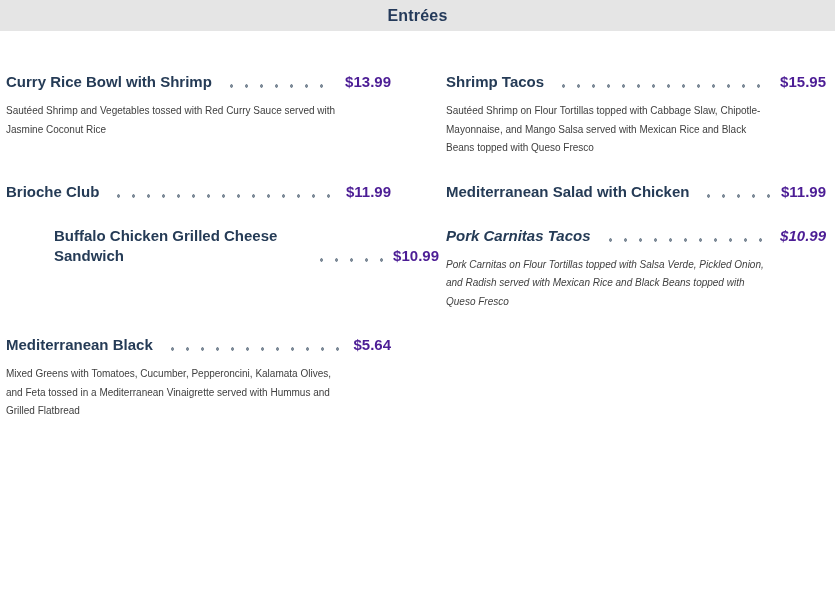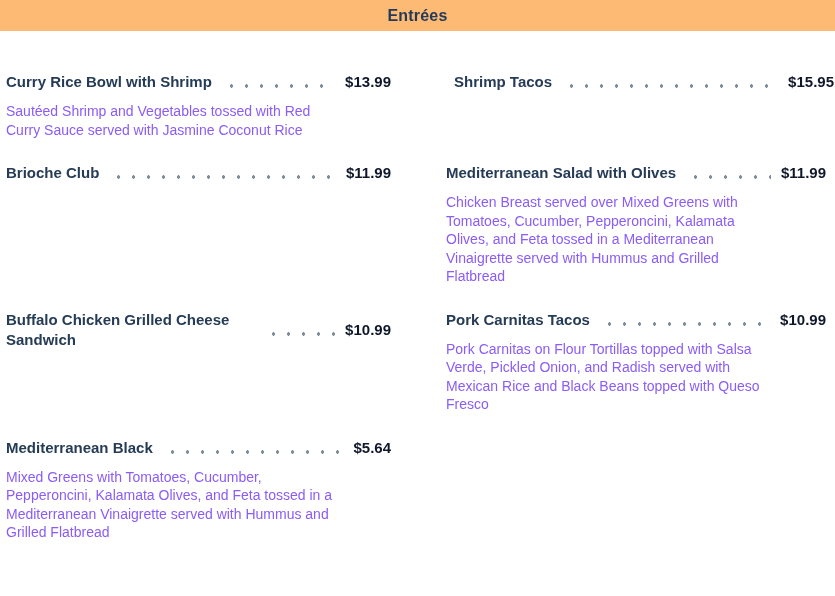--- a/index.html
+++ b/index.html
@@ -6,21 +6,21 @@
   html, body {
     width: 835px;
     height: 596px;
     background: #ffffff;
     font-family: "Liberation Sans", "DejaVu Sans", sans-serif;
     overflow: hidden;
   }
   .section-header {
     width: 835px;
     height: 31px;
-    background: #fdba74;
+    background: #e5e5e5;
     display: flex;
     align-items: center;
     justify-content: center;
   }
   .section-title {
     font-size: 16px;
     font-weight: bold;
     color: #243a5a;
     letter-spacing: 0.2px;
   }
@@ -28,21 +28,21 @@
     display: grid;
     grid-template-columns: 385px 380px;
     column-gap: 55px;
     row-gap: 24px;
     align-items: start;
     padding: 41px 0 0 6px;
   }
   .menu-item { width: 100%; }
   .item-header {
     display: flex;
-    align-items: center;
+    align-items: flex-end;
   }
   .item-name {
     flex: 0 1 auto;
     font-size: 15px;
     font-weight: bold;
     line-height: 20px;
     color: #253b56;
   }
   .item-name.narrow { max-width: 248px; }
   .dotted-leader {
@@ -53,28 +53,28 @@
     background-image: radial-gradient(circle, #7f8c99 1.5px, transparent 1.9px);
     background-size: 15px 4px;
     background-position: 2px 12px;
     background-repeat: repeat-x;
   }
   .item-price {
     flex: 0 0 auto;
     font-size: 15px;
     font-weight: 600;
     line-height: 20px;
-    color: #0f172a;
+    color: #4c1d95;
   }
   .item-description {
     margin-top: 10px;
     max-width: 330px;
-    font-size: 14px;
+    font-size: 10px;
     line-height: 18.5px;
-    color: #8b5cf6;
+    color: #404040;
   }
 </style>
 </head>
 <body>
 
 <div class="section-header">
   <div class="section-title">Entrées</div>
 </div>
 
 <div class="menu-grid">
@@ -89,55 +89,55 @@
   </div>
 
   <div class="menu-item" style="grid-column:1; grid-row:2;">
     <div class="item-header">
       <span class="item-name">Brioche Club</span>
       <span class="dotted-leader"></span>
       <span class="item-price">$11.99</span>
     </div>
   </div>
 
-  <div class="menu-item" style="grid-column:1; grid-row:3;">
+  <div class="menu-item" style="grid-column:1; grid-row:3;margin-left:48px;">
     <div class="item-header">
       <span class="item-name narrow">Buffalo Chicken Grilled Cheese Sandwich</span>
       <span class="dotted-leader"></span>
       <span class="item-price">$10.99</span>
     </div>
   </div>
 
   <div class="menu-item" style="grid-column:1; grid-row:4;">
     <div class="item-header">
       <span class="item-name">Mediterranean Black</span>
       <span class="dotted-leader"></span>
       <span class="item-price">$5.64</span>
     </div>
     <div class="item-description">Mixed Greens with Tomatoes, Cucumber, Pepperoncini, Kalamata Olives, and Feta tossed in a Mediterranean Vinaigrette served with Hummus and Grilled Flatbread</div>
   </div>
 
-  <div class="menu-item" style="grid-column:2; grid-row:1;margin-left:8px;">
+  <div class="menu-item" style="grid-column:2; grid-row:1;">
     <div class="item-header">
       <span class="item-name">Shrimp Tacos</span>
       <span class="dotted-leader"></span>
       <span class="item-price">$15.95</span>
     </div>
+    <div class="item-description">Sautéed Shrimp on Flour Tortillas topped with Cabbage Slaw, Chipotle-Mayonnaise, and Mango Salsa served with Mexican Rice and Black Beans topped with Queso Fresco</div>
   </div>
 
   <div class="menu-item" style="grid-column:2; grid-row:2;">
     <div class="item-header">
-      <span class="item-name">Mediterranean Salad with Olives</span>
+      <span class="item-name">Mediterranean Salad with Chicken</span>
       <span class="dotted-leader"></span>
       <span class="item-price">$11.99</span>
     </div>
-    <div class="item-description">Chicken Breast served over Mixed Greens with Tomatoes, Cucumber, Pepperoncini, Kalamata Olives, and Feta tossed in a Mediterranean Vinaigrette served with Hummus and Grilled Flatbread</div>
   </div>
 
-  <div class="menu-item" style="grid-column:2; grid-row:3;">
+  <div class="menu-item" style="grid-column:2; grid-row:3;font-style:italic;">
     <div class="item-header">
       <span class="item-name">Pork Carnitas Tacos</span>
       <span class="dotted-leader"></span>
       <span class="item-price">$10.99</span>
     </div>
     <div class="item-description">Pork Carnitas on Flour Tortillas topped with Salsa Verde, Pickled Onion, and Radish served with Mexican Rice and Black Beans topped with Queso Fresco</div>
   </div>
 
 </div>
 

